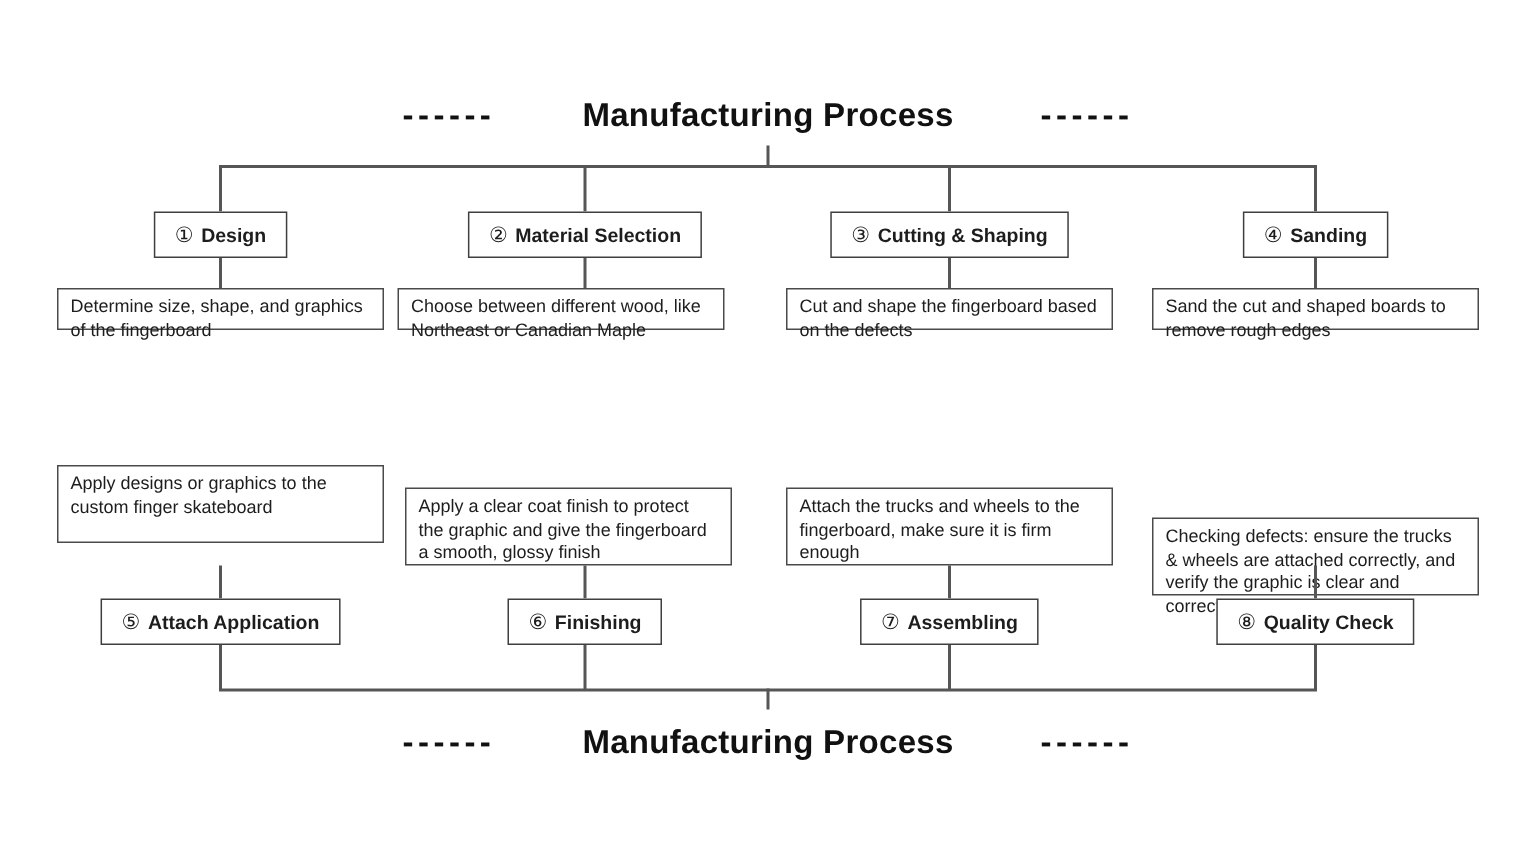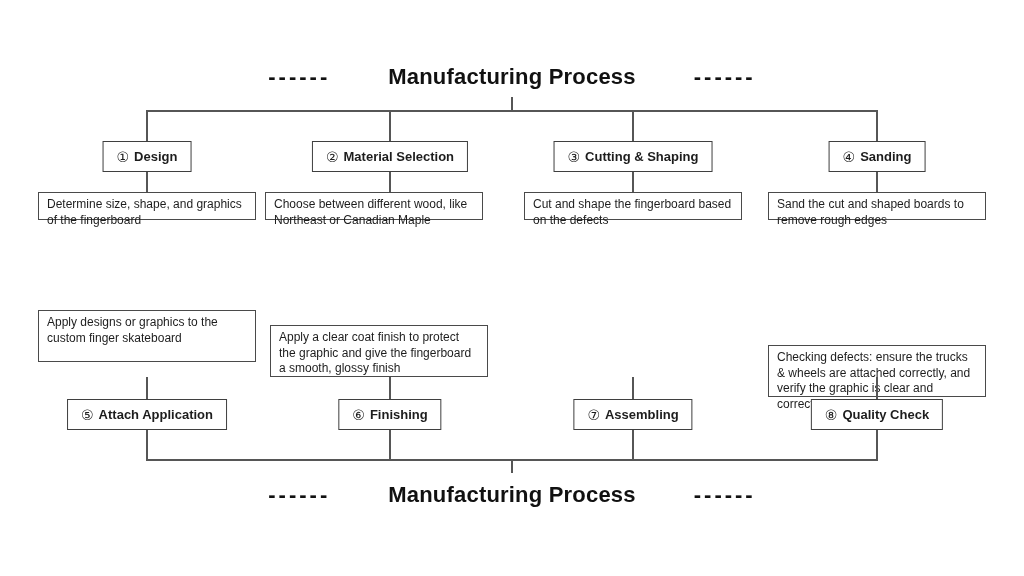--- a/index.html
+++ b/index.html
@@ -94,20 +94,23 @@
   <div class="desc-box desc-top" style="left:768px; top:192px;">
     <span>Sand the cut and shaped boards to remove rough edges</span>
   </div>
 
   <div class="desc-box desc-bottom" style="left:38px;  top:310px;">
     <span>Apply designs or graphics to the custom finger skateboard</span>
   </div>
   <div class="desc-box desc-bottom" style="left:270px; top:325px;">
     <span>Apply a clear coat finish to protect the graphic and give the fingerboard a smooth, glossy finish</span>
   </div>
+  <div class="desc-box desc-bottom" style="left:524px; top:325px;">
+    <span>Attach the trucks and wheels to the fingerboard, make sure it is firm enough</span>
+  </div>
   <div class="desc-box desc-bottom" style="left:768px; top:325px;margin-top:20px;">
     <span>Checking defects: ensure the trucks &amp; wheels are attached correctly, and verify the graphic is clear and correctly applied</span>
   </div>
 
   <div class="line vline" style="left:146px; top:377px; height:22px;"></div>
   <div class="line vline" style="left:389px; top:377px; height:22px;"></div>
   <div class="line vline" style="left:632px; top:377px; height:22px;"></div>
   <div class="line vline" style="left:876px; top:377px; height:22px;"></div>
 
   <div class="label-box" style="left:147px; top:399px;">

